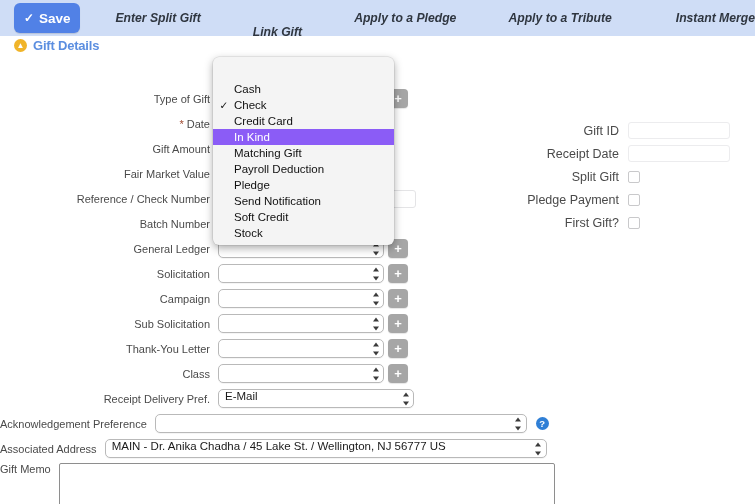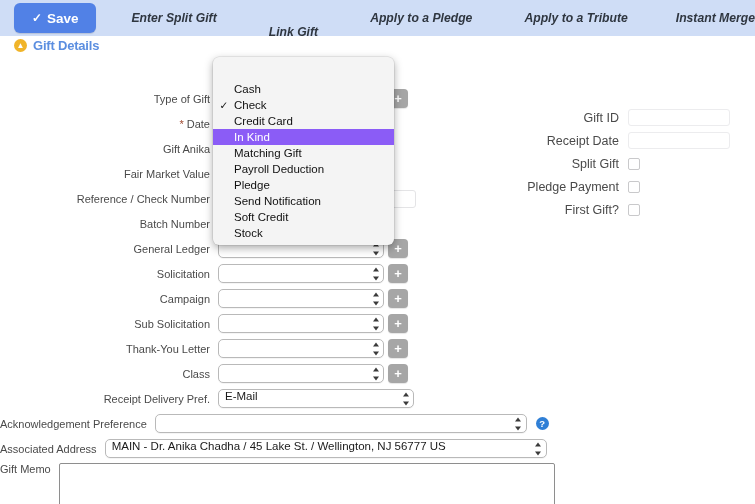--- a/index.html
+++ b/index.html
@@ -32,21 +32,21 @@
   }
   .save-check { font-size: 12px; line-height: 1; color:#ffffff; }
   .nav-items { display:flex; align-items:center; margin-left: 35px; font-style: italic; }
   .nav-item {
     color: #2f3640; font-size: 12.2px; font-weight: bold;
     cursor: pointer; white-space: nowrap;
   }
   .nav-item.n0 { margin-right: 52px; }
   .nav-item.n1 { margin-right: 52px; margin-top: 28px; }
   .nav-item.n2 { margin-right: 52px; }
-  .nav-item.n3 { margin-right: 48px; }
+  .nav-item.n3 { margin-right: 64px; }
 
   
   .section-header {
     position: absolute; left: 14px; top: 38px;
     display: flex; align-items: center; gap: 6px;
   }
   .collapse-icon {
     width: 13px; height: 13px; border-radius: 50%;
     background: #f0b429;
     display:flex; align-items:center; justify-content:center;
@@ -121,21 +121,21 @@
   .w-batch { width: 88px; }
 
   
   .focus-ring {
     box-shadow: 0 0 0 3px rgba(97,149,237,0.75);
     border-color: #7fa4e8;
     border-radius: 5px;
   }
 
   
-  .right-col { position: absolute; left: 510px; top: 106px; }
+  .right-col { position: absolute; left: 510px; top: 119px; }
   .rrow { display:flex; align-items:center; height: 23px; }
   .rlbl {
     width: 118px; text-align: right; padding-right: 9px;
     font-size: 12.5px; color: #4a4a4a; white-space: nowrap;
   }
   .rtxt {
     width: 102px; height: 17px;
     border: 1px solid #ececee; border-radius: 3px;
     background:#fff;
   }
@@ -232,21 +232,21 @@
     </div>
 
     <div class="row">
       <div class="lbl"><span class="req">*</span> <span>Date</span></div>
       <div class="ctrl">
         <div class="txt w-amt"></div>
       </div>
     </div>
 
     <div class="row">
-      <div class="lbl">Gift Anika</div>
+      <div class="lbl">Gift Amount</div>
       <div class="ctrl">
         <div class="txt w-amt"></div>
       </div>
     </div>
 
     <div class="row">
       <div class="lbl">Fair Market Value</div>
       <div class="ctrl">
         <div class="txt w-amt"></div>
       </div>

